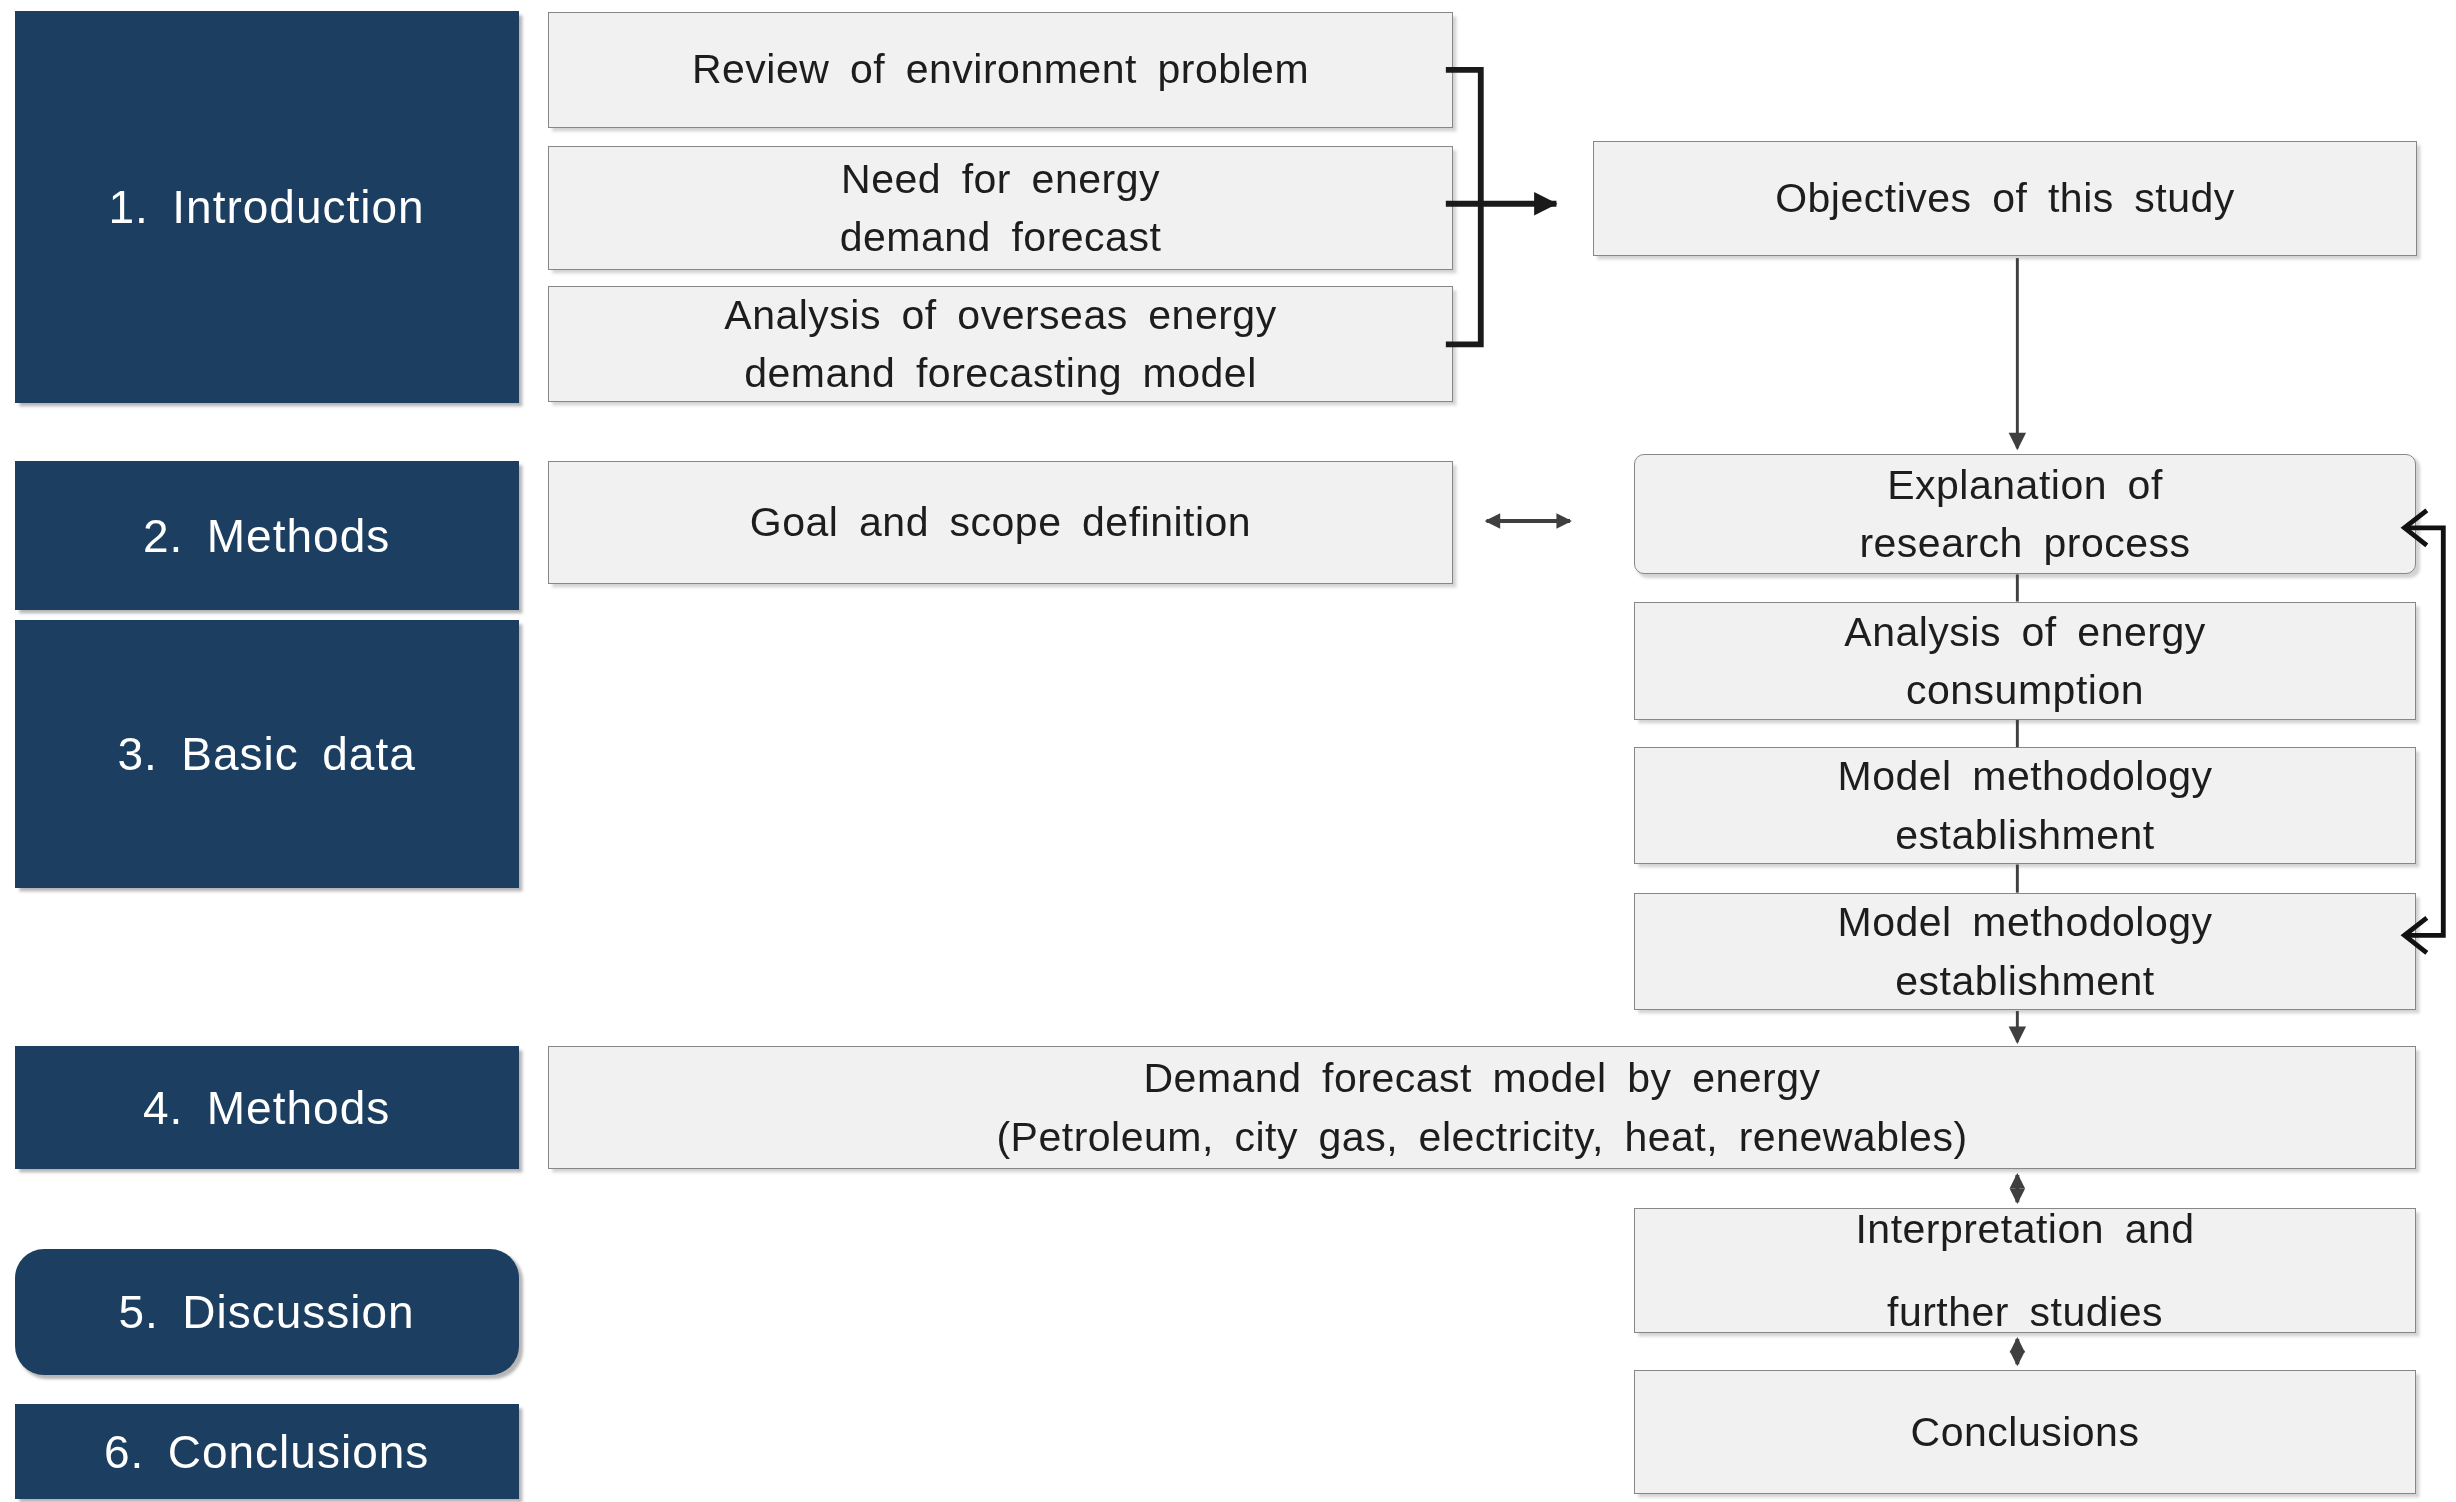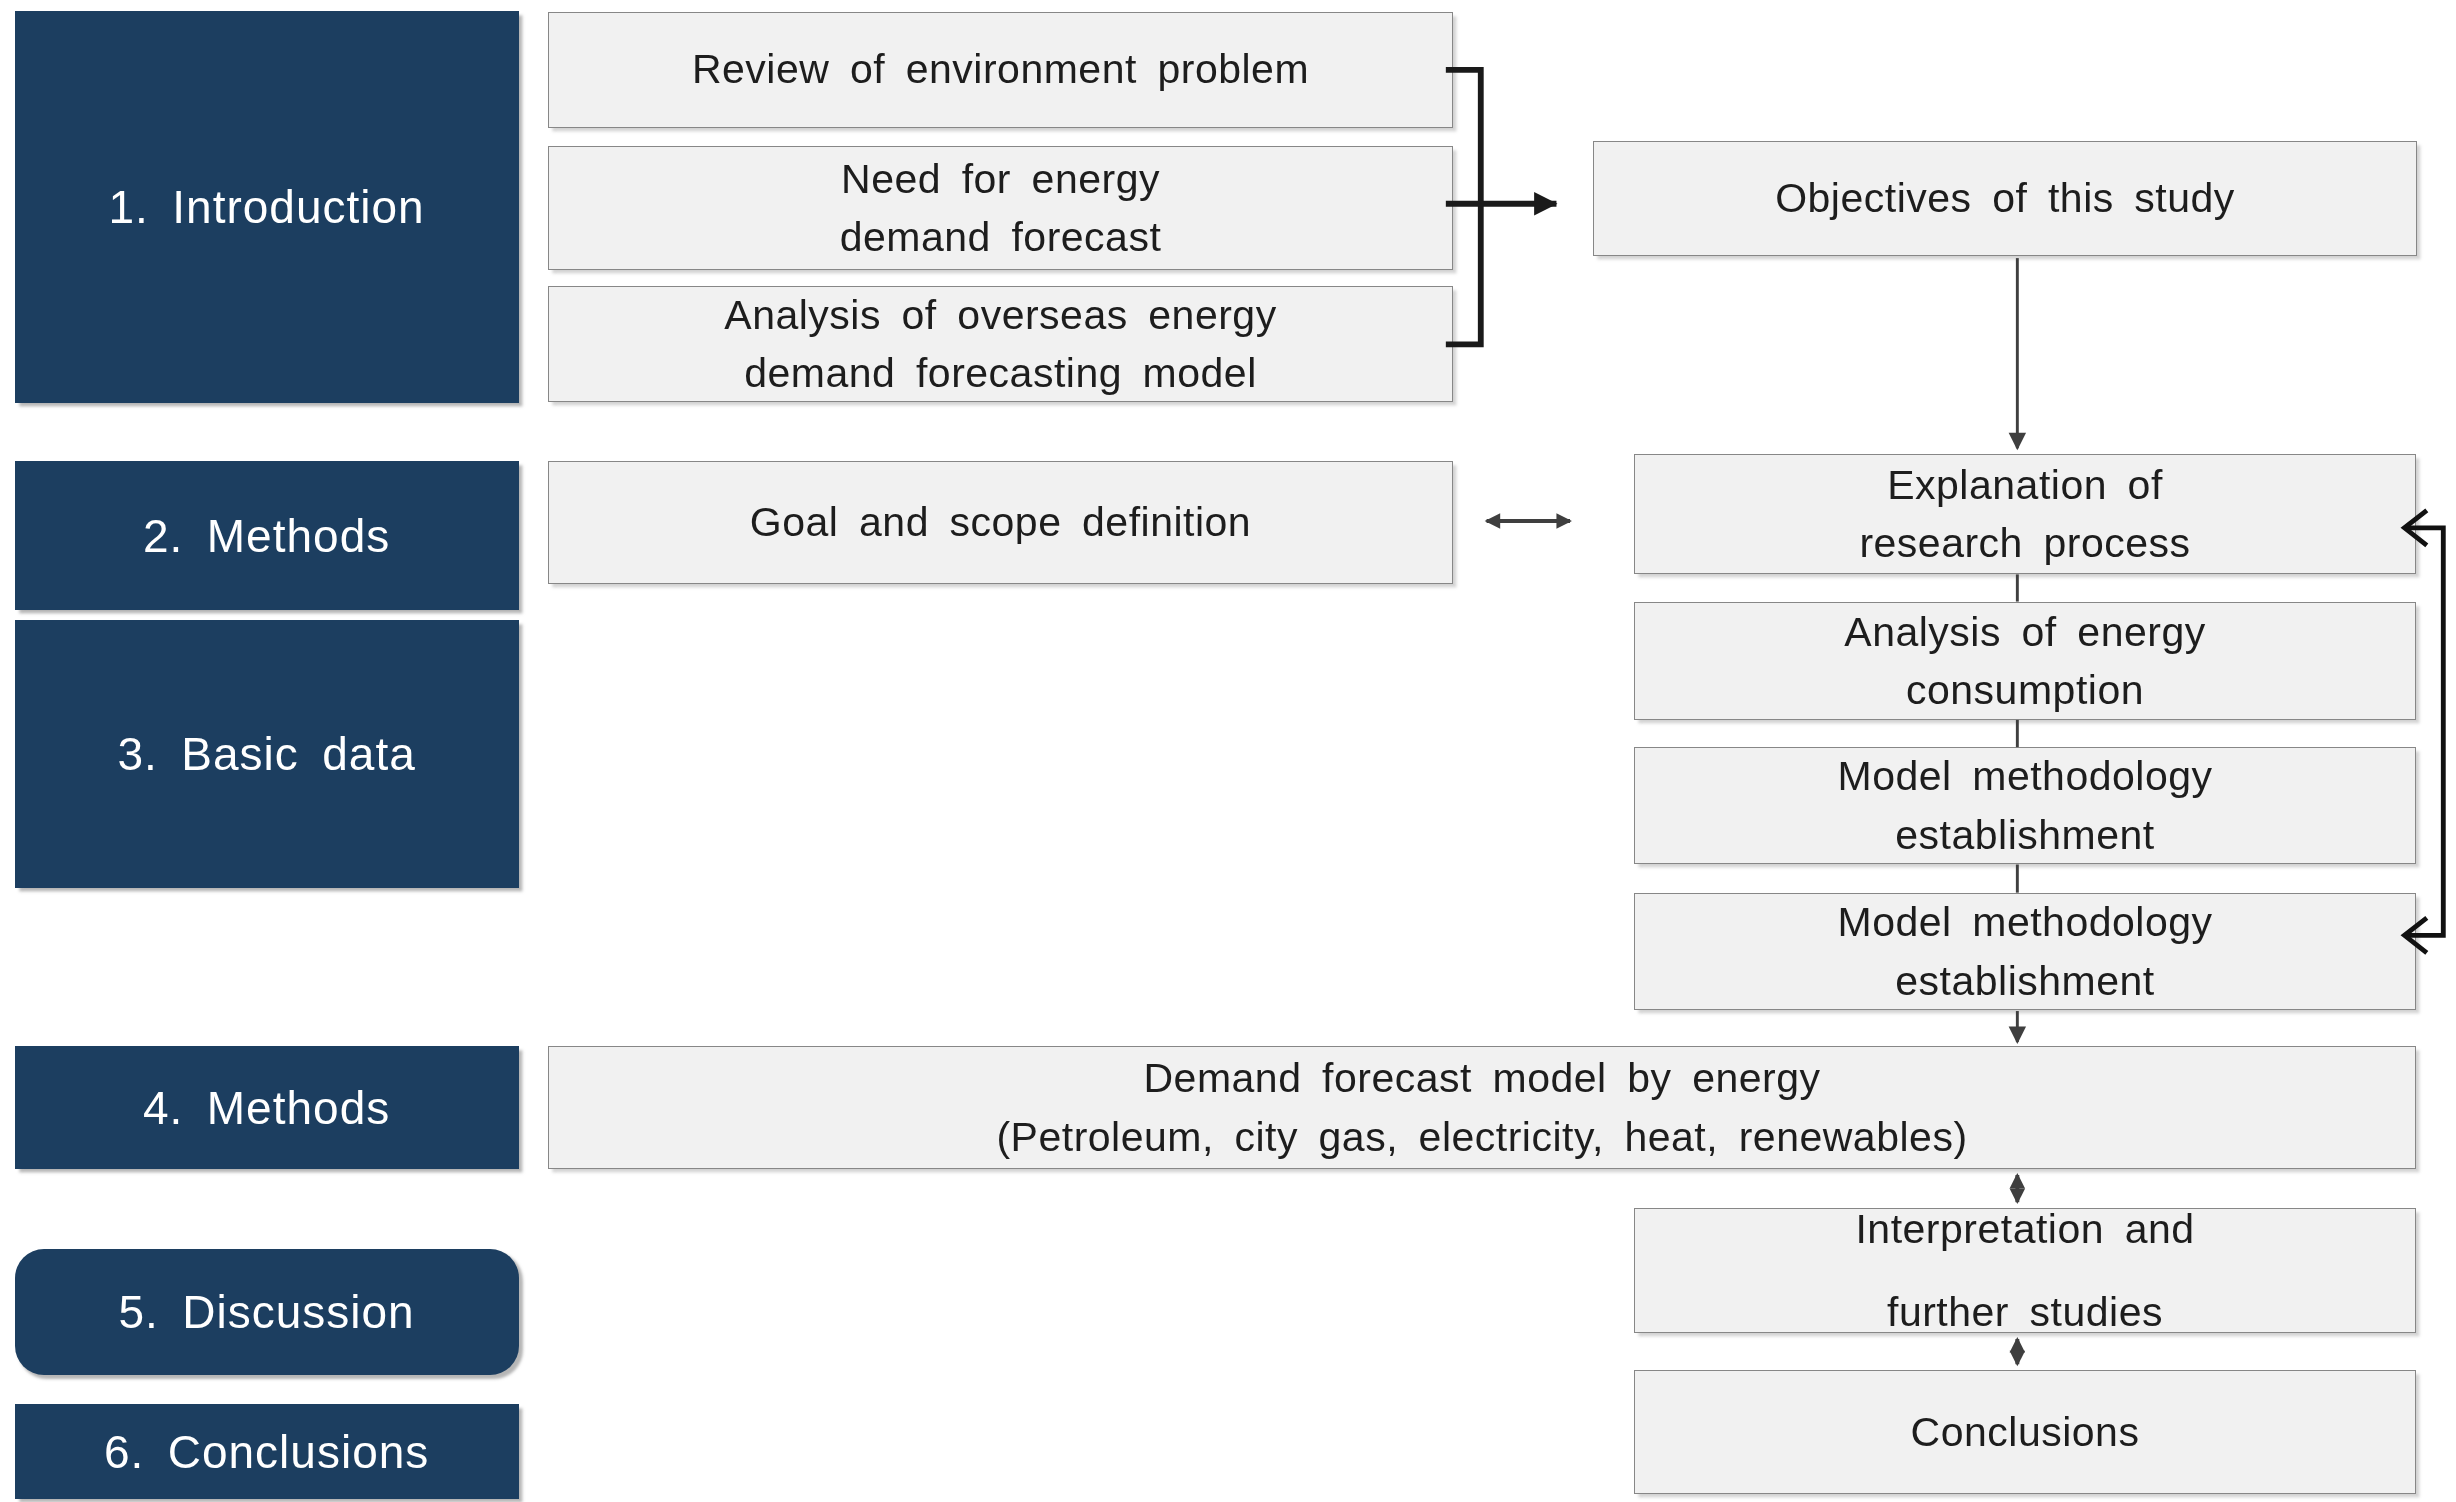--- a/index.html
+++ b/index.html
@@ -26,21 +26,21 @@
   .sec6{left:14.6px;top:1404px;width:504px;height:95px;}
 
   
   .review{left:540px;top:11.6px;width:905px;height:116px;}
   .need{left:540px;top:146px;width:905px;height:124px;}
   .overseas{left:540px;top:286px;width:905px;height:116px;}
   .goal{left:540px;top:461px;width:905px;height:123px;}
 
   
   .objectives{left:1585px;top:141px;width:824px;height:115px;}
-  .explanation{left:1626px;top:454px;width:782px;height:120px;}
+  .explanation{left:1626px;top:454px;width:782px;height:120px;border-radius:10px;}
   .energy{left:1626px;top:602px;width:782px;height:118px;}
   .model1{left:1626px;top:747px;width:782px;height:117px;}
   .model2{left:1626px;top:893px;width:782px;height:117px;}
   .demand{left:540px;top:1046px;width:1868px;height:123px;}
   .interpretation{left:1626px;top:1208px;width:782px;height:125px;gap:24px;}
   .conclusions{left:1626px;top:1370px;width:782px;height:124px;}
 
   svg.connectors{position:absolute;left:0;top:0;width:2457px;height:1502px;
                  pointer-events:none;}
 </style>

